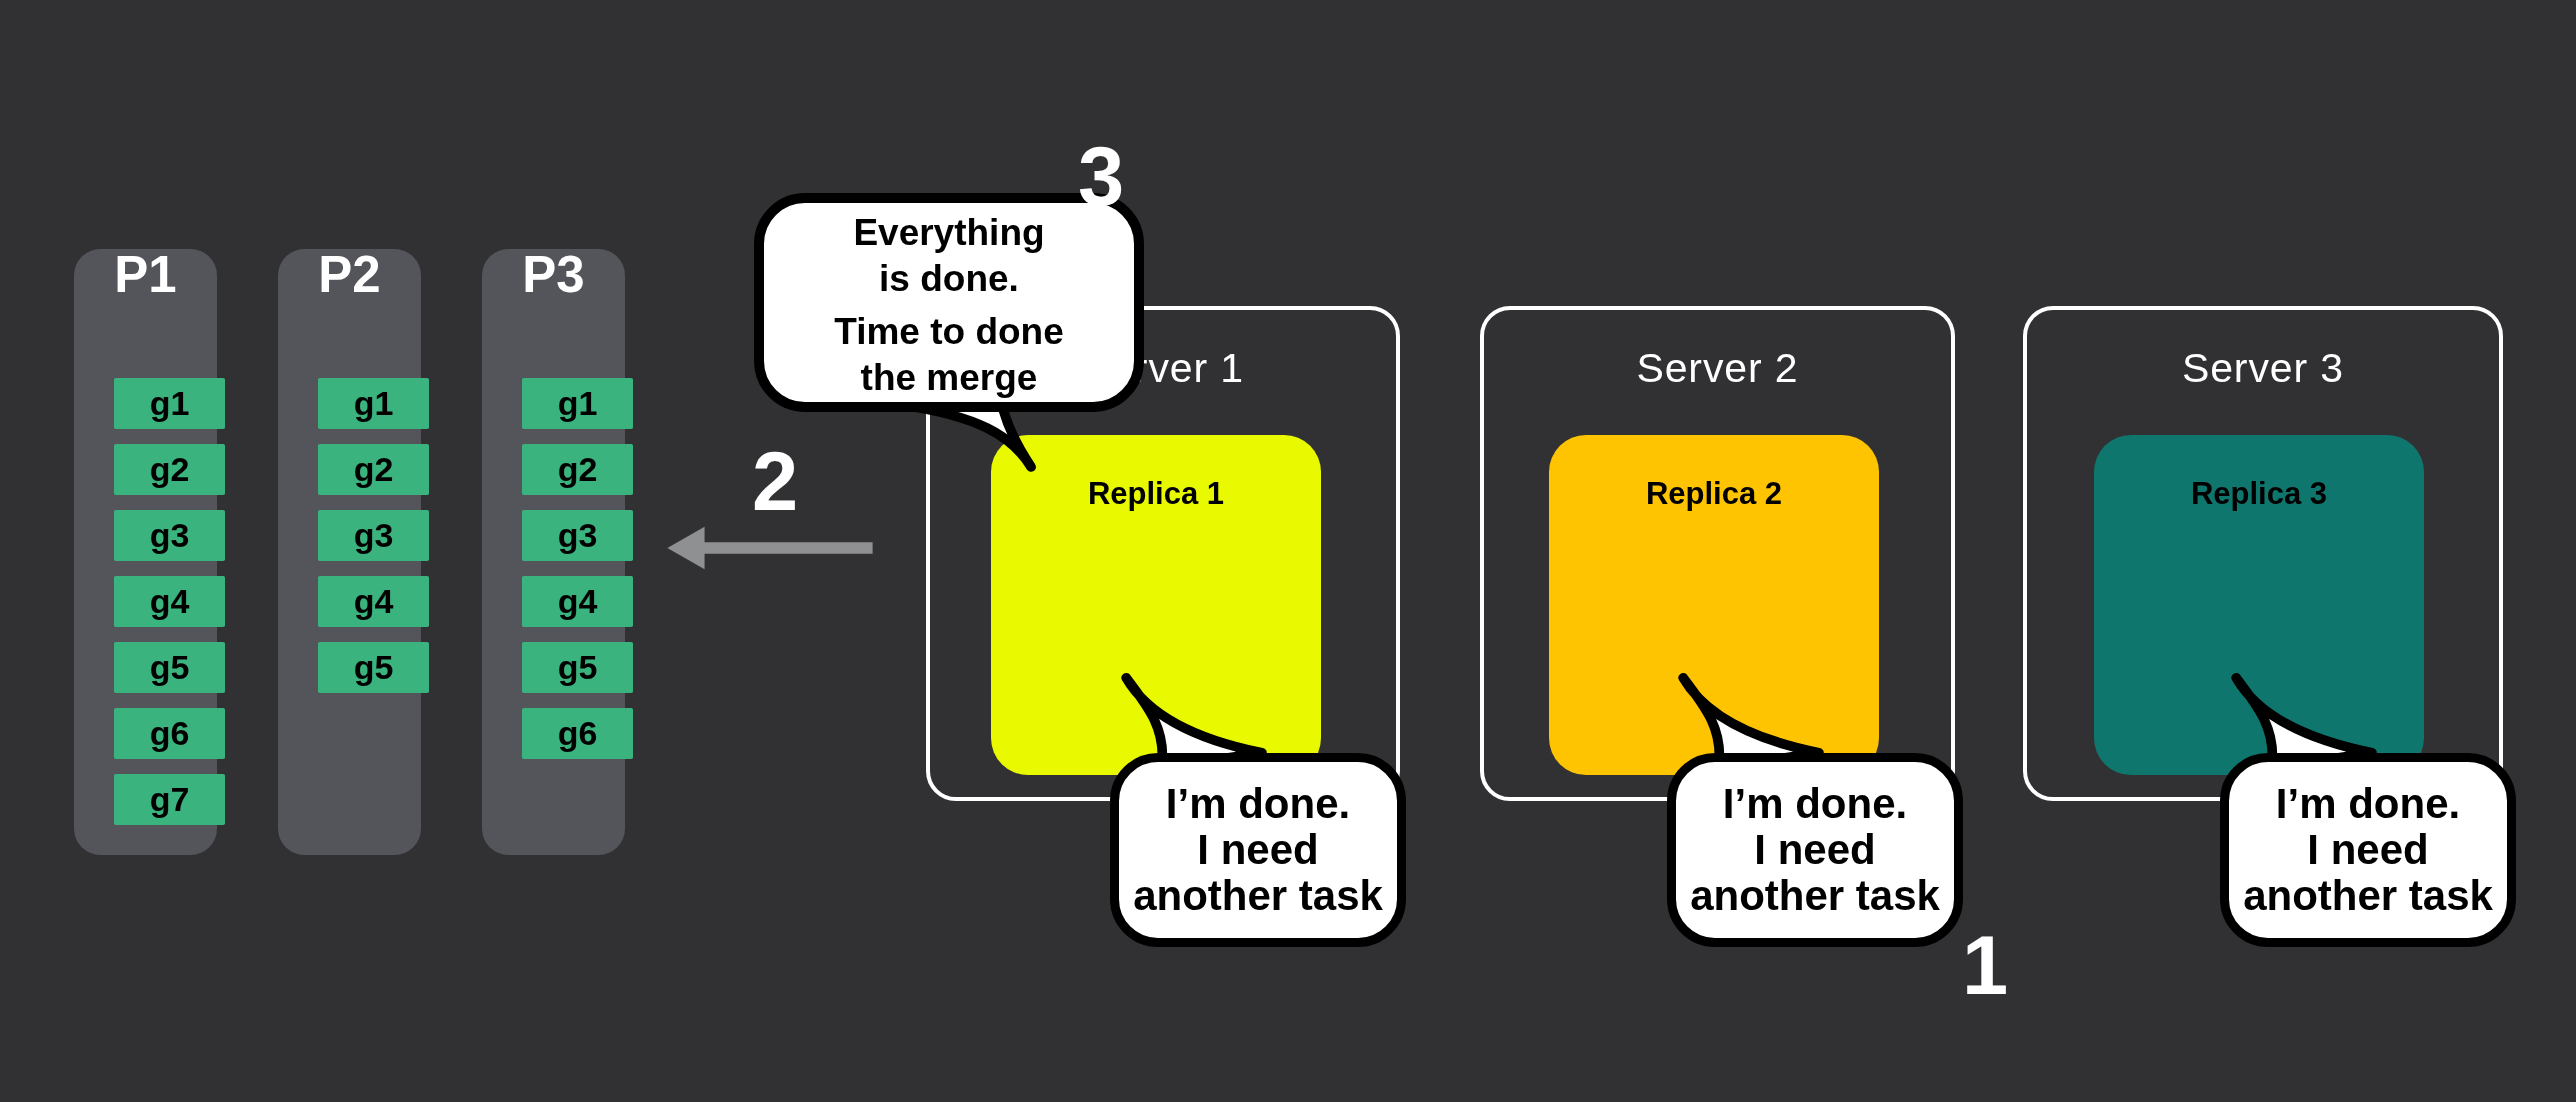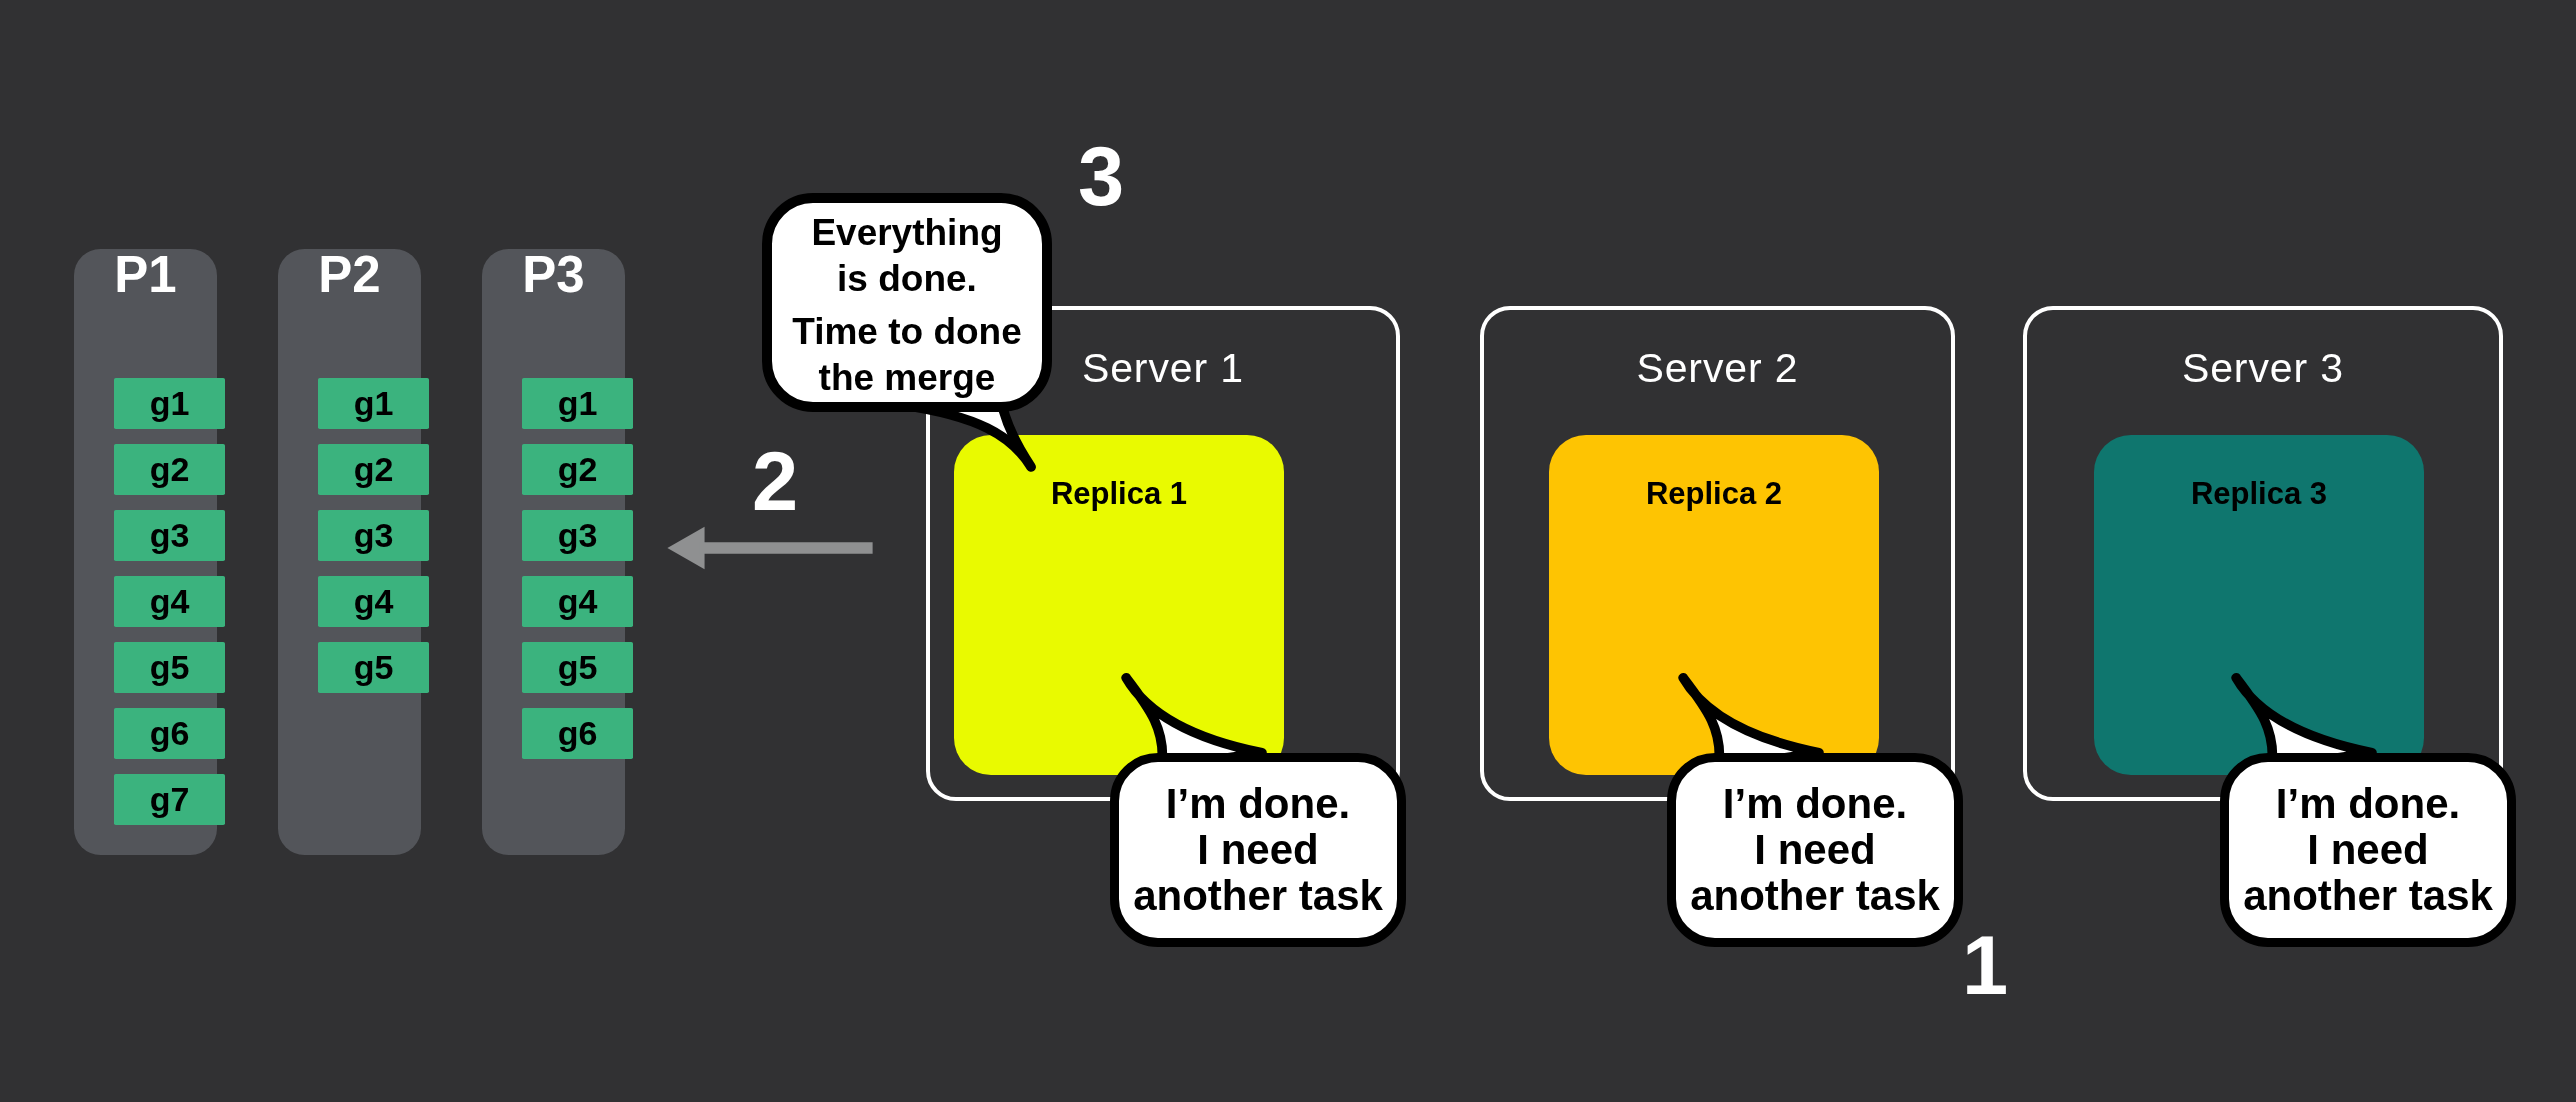--- a/index.html
+++ b/index.html
@@ -46,22 +46,22 @@
   
   .bubble{
     position:absolute;background:#ffffff;border:9.7px solid #000000;
     box-sizing:border-box;z-index:4;text-align:center;color:#000;
   }
   .bubble-bottom{
     width:296px;height:194px;top:753px;border-radius:48px;
     padding-top:19.4px;font-size:42px;font-weight:700;line-height:46px;
   }
   .bubble-merge{
-    left:754px;top:193px;width:290px;height:219px;border-radius:51px;
-    border-width:10.6px;padding-top:7px;font-size:37px;font-weight:700;line-height:46px;margin-left:8px;
+    left:754px;top:193px;width:390px;height:219px;border-radius:51px;
+    border-width:10.6px;padding-top:7px;font-size:37px;font-weight:700;line-height:46px;
   }
   .bubble-merge .para2{margin-top:7px;}
   .tail{position:absolute;z-index:3;}
   
   .step-num{
     position:absolute;width:88px;height:88px;z-index:5;
     color:#ffffff;font-size:83px;font-weight:700;text-align:center;line-height:88px;
   }
   .arrow-svg{position:absolute;left:655px;top:517px;z-index:1;}
 </style>
@@ -119,21 +119,21 @@
   <div class="server" style="left:926px;width:474px">
     <div class="server-label">Server 1</div>
   </div>
   <div class="server" style="left:1480px;width:475px">
     <div class="server-label">Server 2</div>
   </div>
   <div class="server" style="left:2023px;width:480px">
     <div class="server-label">Server 3</div>
   </div>
 
-  <div class="replica" style="left: 954px; background-color: rgb(233, 250, 0);">
+  <div class="replica" style="left: 991px; background-color: rgb(233, 250, 0);">
     <div class="replica-label">Replica 1</div>
   </div>
   <div class="replica" style="left: 1549px; background-color: rgb(254, 196, 2);">
     <div class="replica-label">Replica 2</div>
   </div>
   <div class="replica" style="left: 2094px; background-color: #0f766e;">
     <div class="replica-label">Replica 3</div>
   </div>
 
   <svg class="tail" style="left:890px;top:359px" width="194" height="133" viewBox="0 0 220 150">

